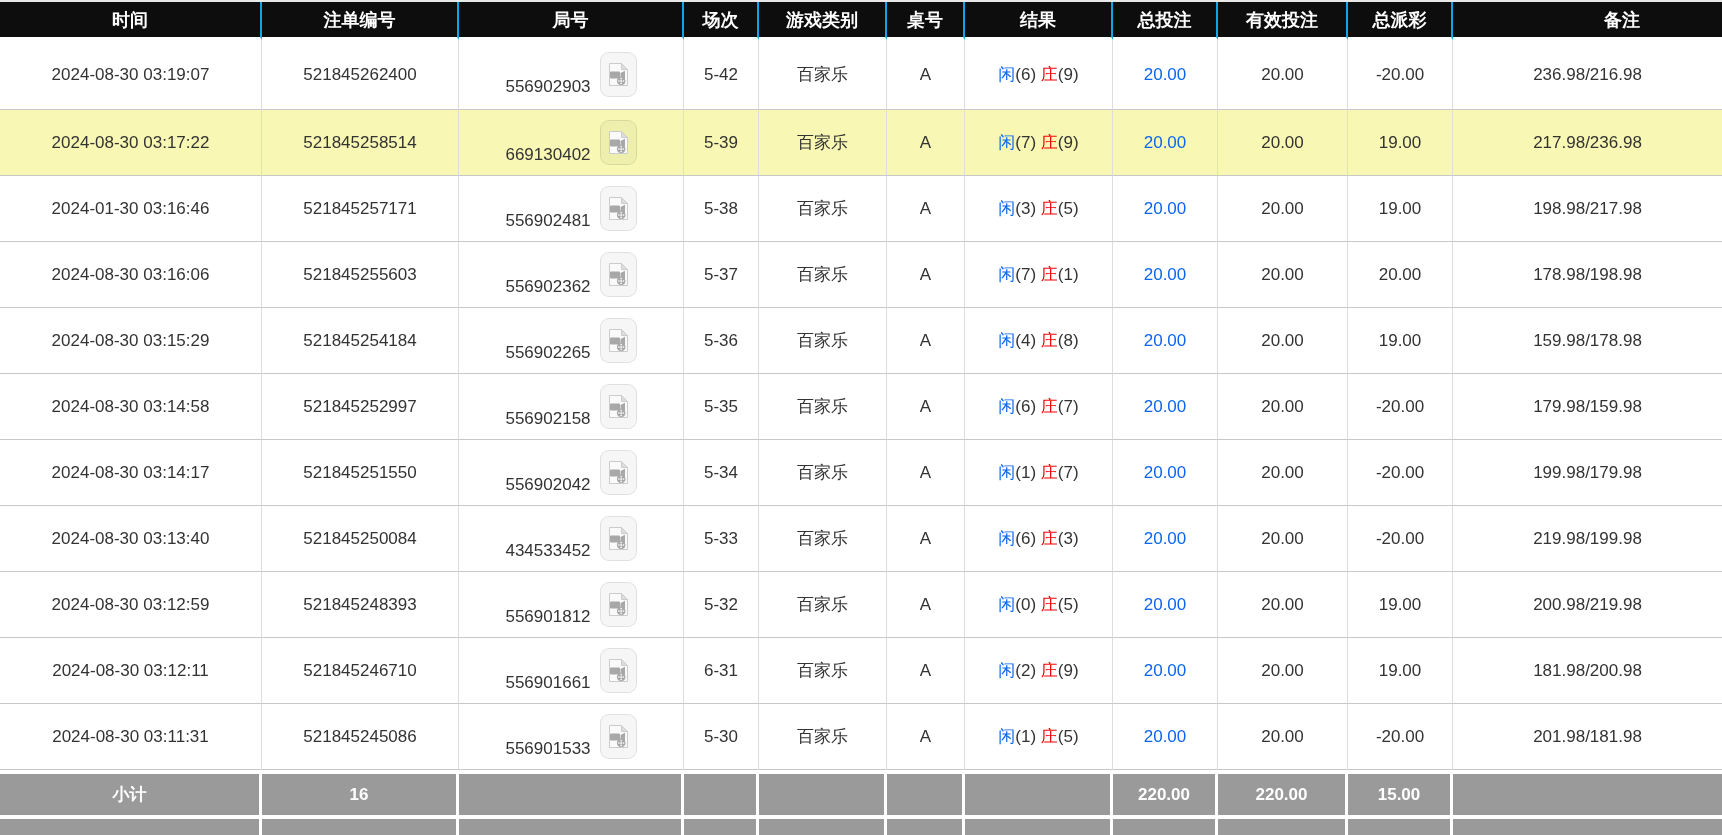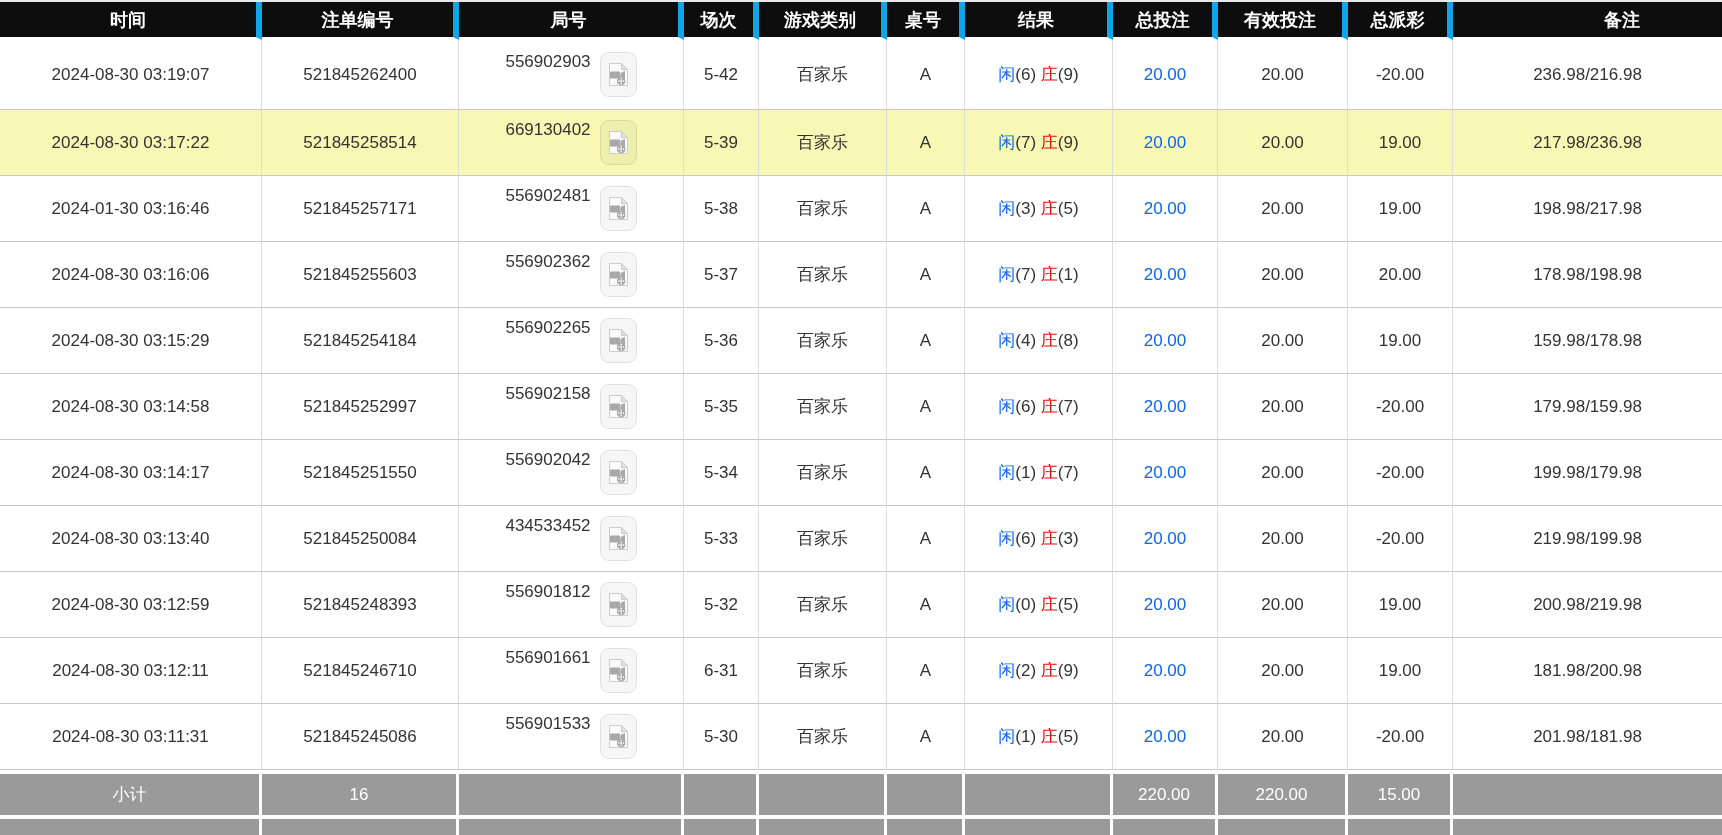--- a/index.html
+++ b/index.html
@@ -30,21 +30,21 @@
   col.c-payout { width: 105px; }
   col.c-remark { width: 269px; }
 
   th {
     background: #0d0d0d;
     color: #ffffff;
     font-size: 18px;
     font-weight: bold;
     height: 38px;
     text-align: center;
-    border-right: 6px solid #0ea5e9;
+    border-right: 2px solid #0ea5e9;
     border-bottom: 3px solid #ffffff;
     padding: 0;
     white-space: nowrap;
   }
   th:last-child { border-right: none; }
 
   tr.data-row td {
     height: 66px;
     text-align: center;
     font-size: 17px;
@@ -54,39 +54,39 @@
     border-bottom: 1px solid #c8c8c8;
     padding: 0;
     white-space: nowrap;
   }
   tr.data-row:first-of-type td { height: 70px; }
   tr.data-row td:last-child { border-right: none; }
   tr.data-row.highlighted td { background: #f8f8b4; margin-left: 24px; }
 
   td.cell-remark, th.col-remark { padding-left: 69px; }
 
-  .round-wrap { display: inline-flex; align-items: flex-start; justify-content: center; gap: 9px; }
+  .round-wrap { display: inline-flex; align-items: flex-end; justify-content: center; gap: 9px; }
   .video-btn {
     width: 37px; height: 45px;
     border-radius: 9px;
     background: rgba(0,0,0,0.035);
     border: 1px solid rgba(0,0,0,0.09);
     display: inline-flex; align-items: center; justify-content: center;
     cursor: pointer; padding: 0;
   }
   .blue-link { color: #0d66f2; cursor: pointer; }
   .neg { color: #ee0000; }
   .res-player { color: #0d66f2; }
   .res-banker { color: #ee0000; }
 
   tr.subtotal-row td, tr.partial-row td {
     background: #9a9a9a;
     color: #ffffff;
     font-size: 17px;
-    font-weight: normal;
+    font-weight: bold;
     text-align: center;
     height: 45px;
     border-right: 3px solid #ffffff;
     border-top: 4px solid #ffffff;
     padding: 0;
     white-space: nowrap;
   }
   tr.subtotal-row td:last-child, tr.partial-row td:last-child { border-right: none; }
   tr.partial-row td { height: 30px; }
 </style>

